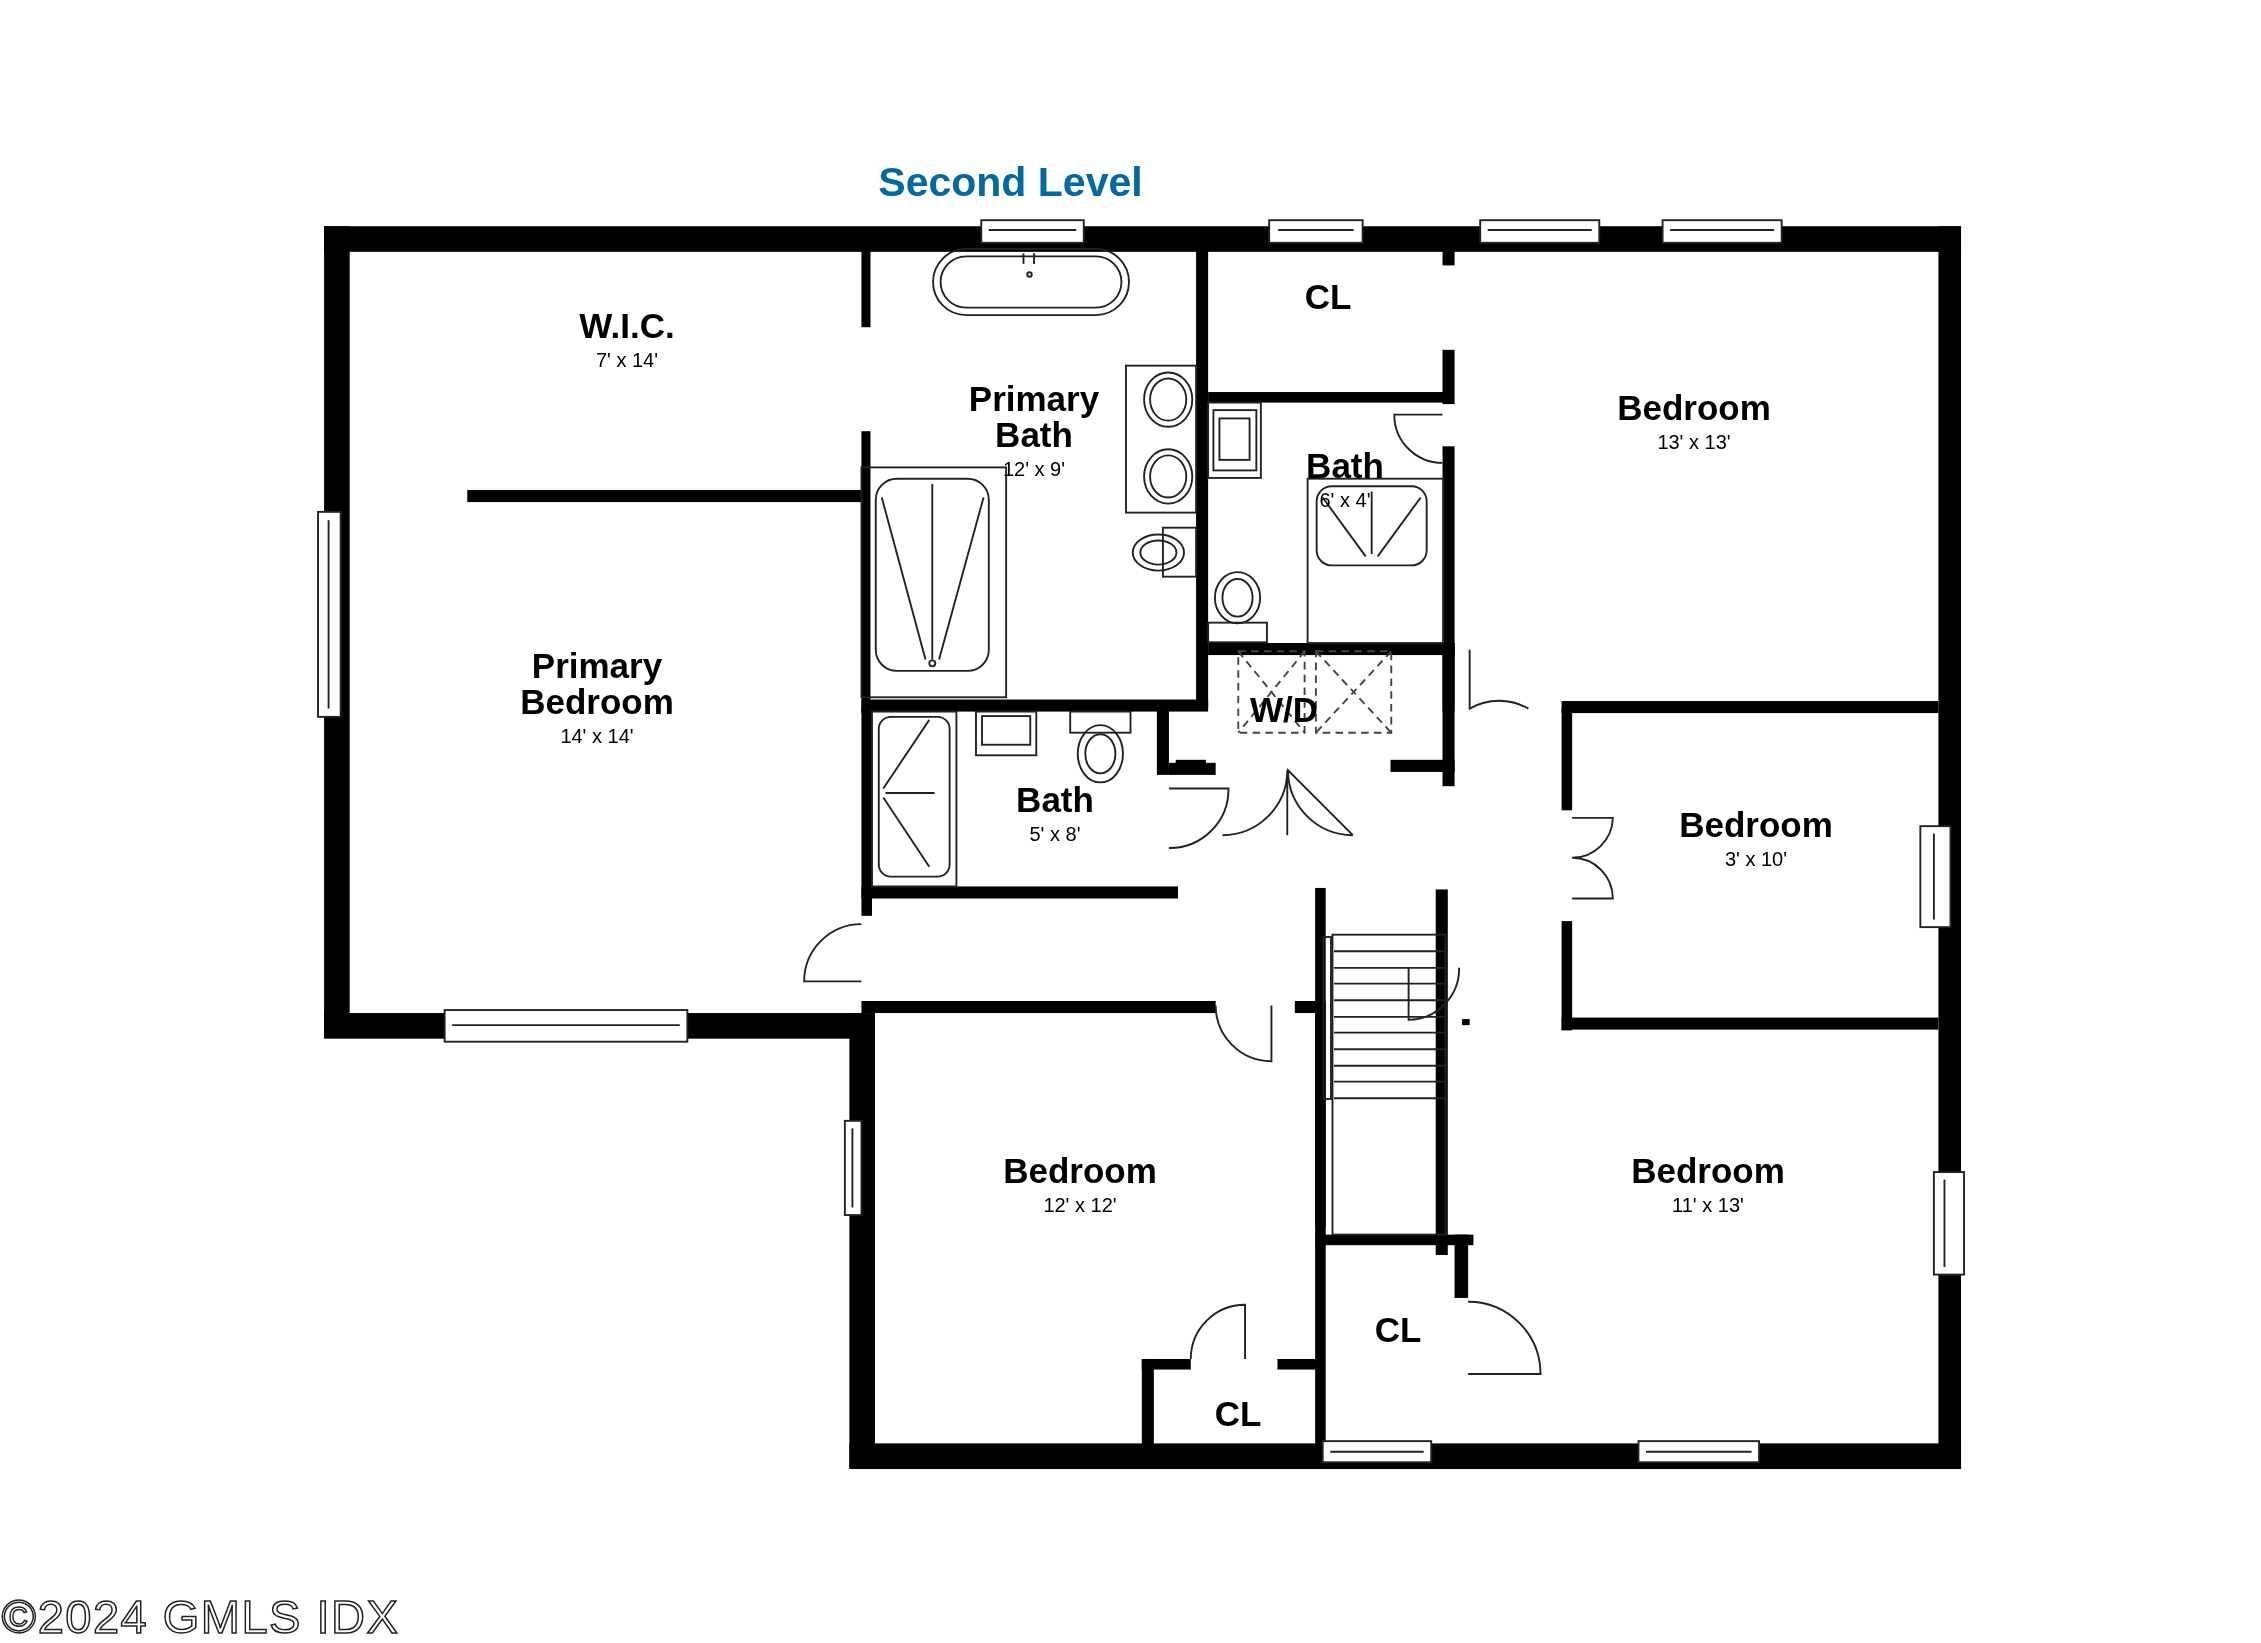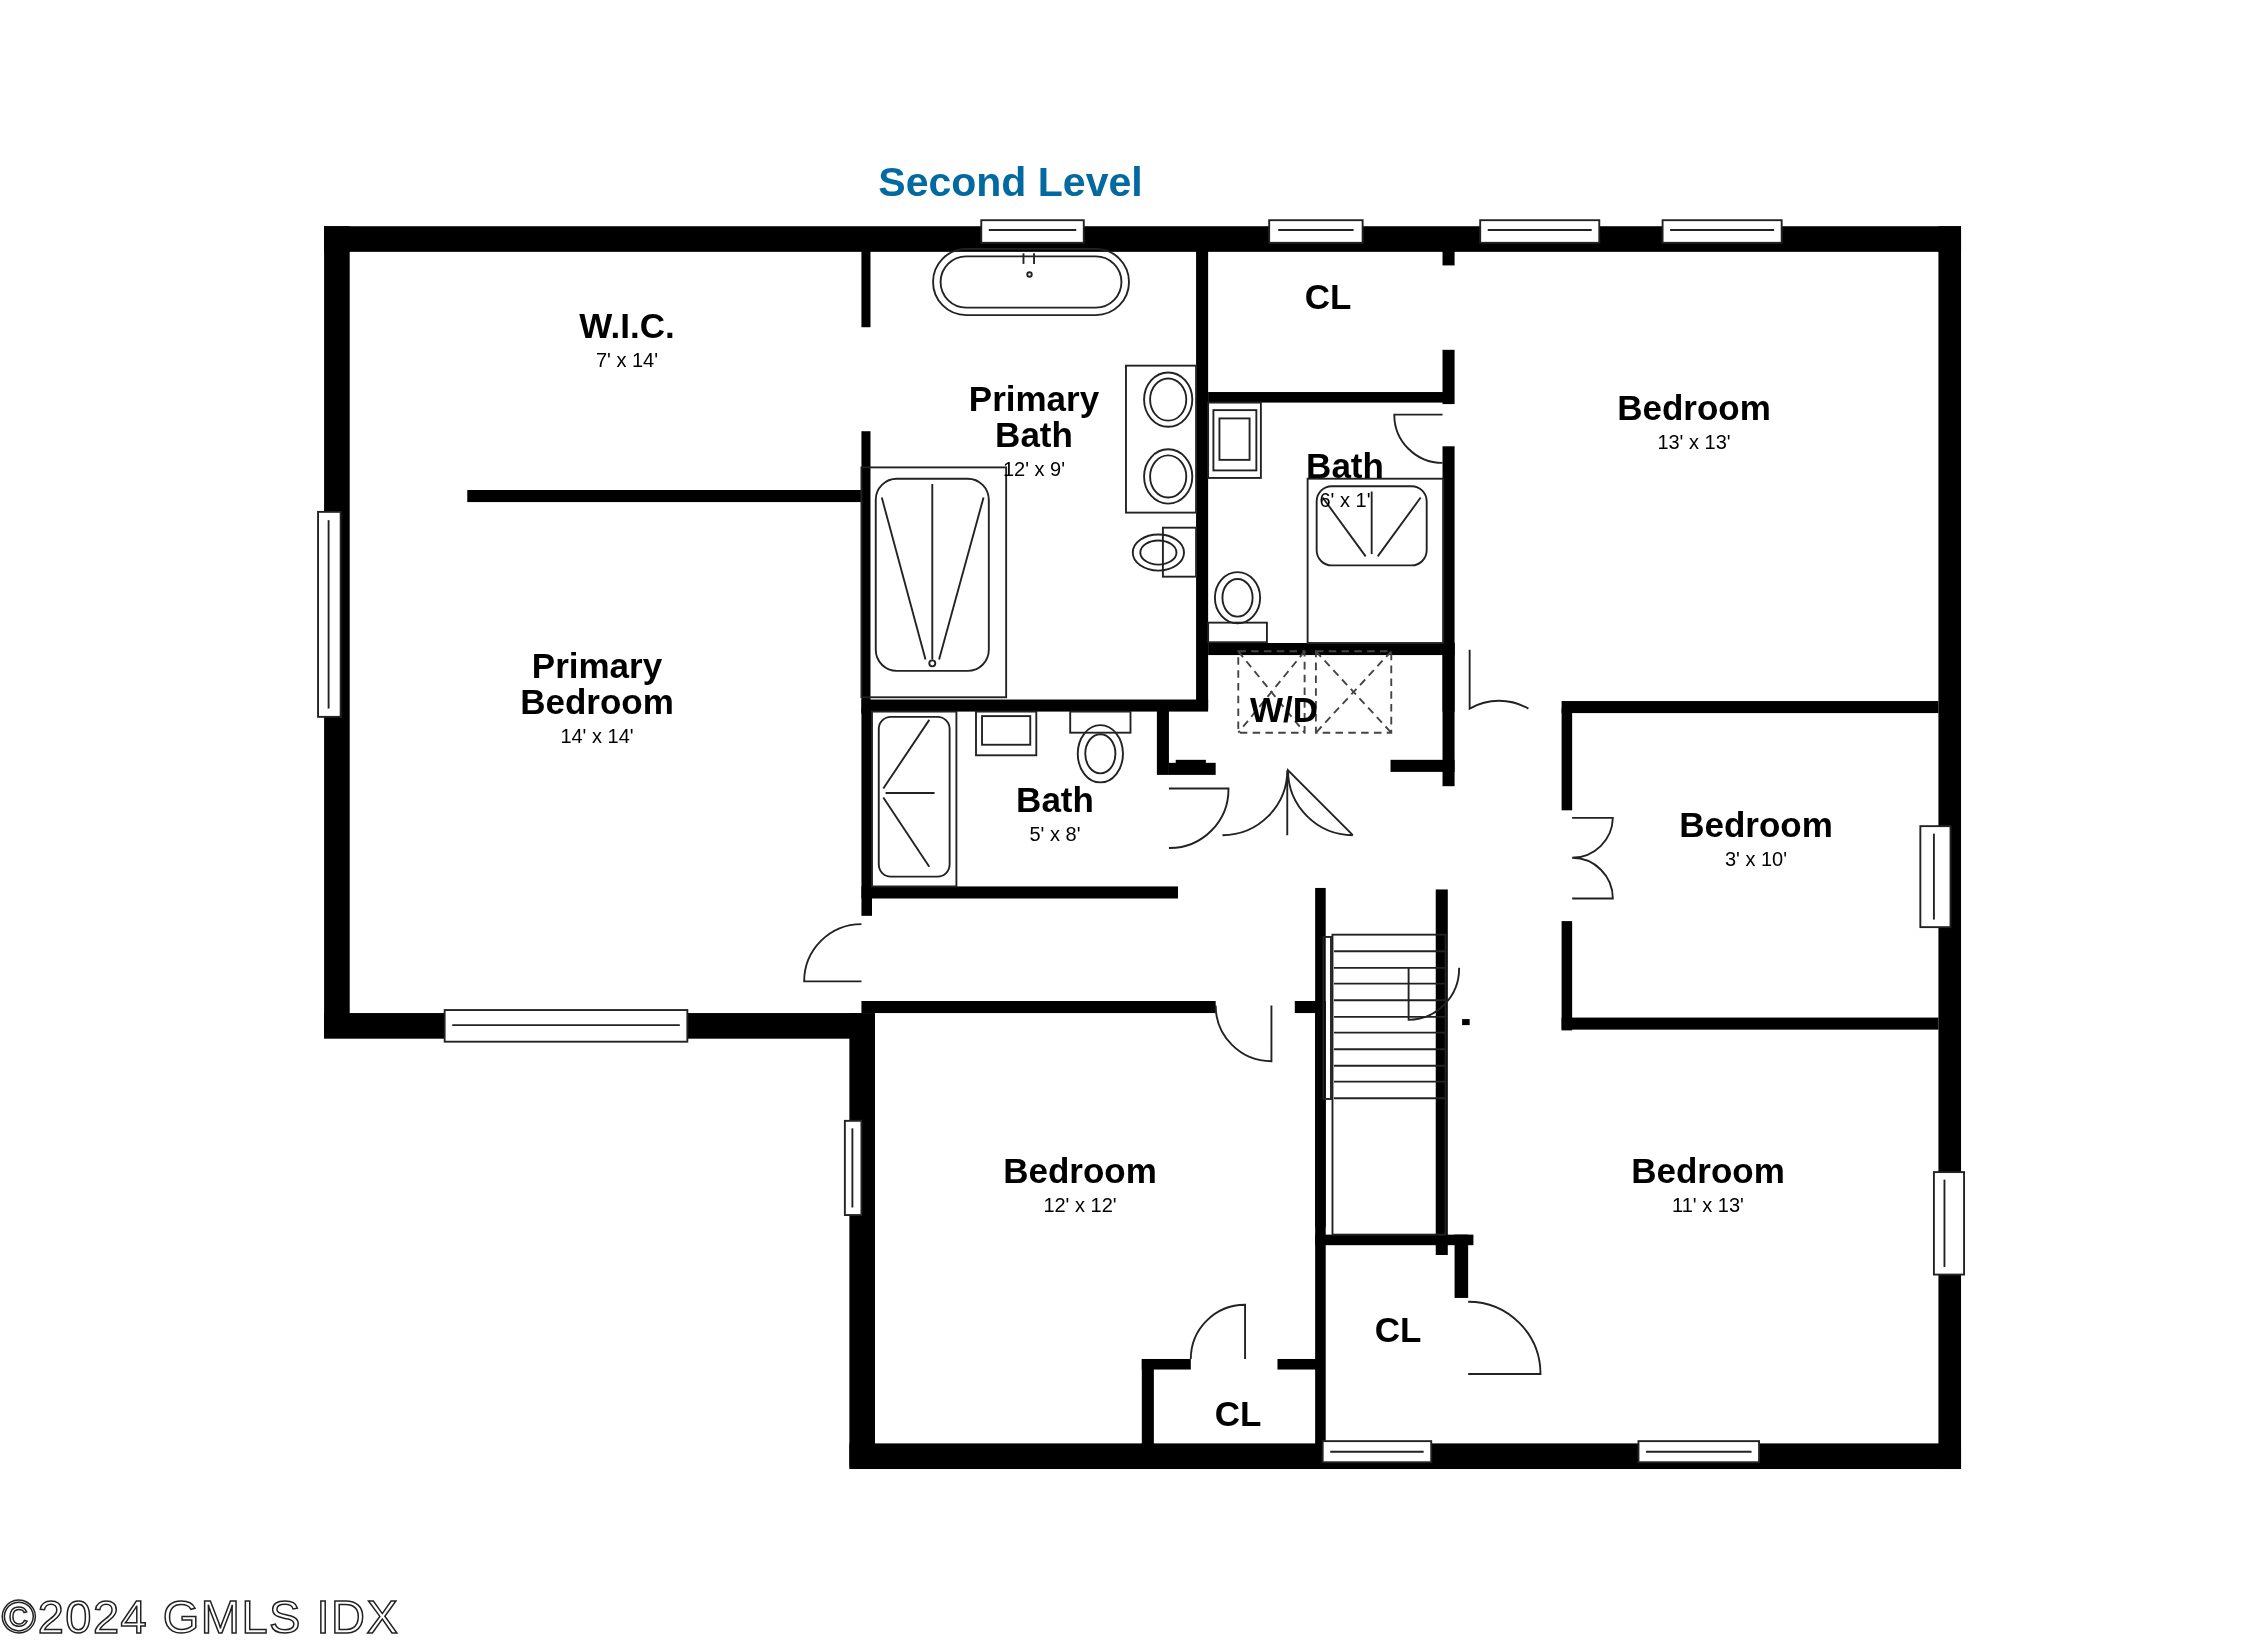--- a/index.html
+++ b/index.html
@@ -265,21 +265,21 @@
   <span class="name">Bath</span>
   <span class="dim">12' x 9'</span>
 </div>
 
 <div class="room" style="left:1328px; top:279px;">
   <span class="name">CL</span>
 </div>
 
 <div class="room" style="left:1345px; top:448px;">
   <span class="name">Bath</span>
-  <span class="dim">6' x 1'</span>
+  <span class="dim">6' x 4'</span>
 </div>
 
 <div class="room" style="left:1694px; top:390px;">
   <span class="name">Bedroom</span>
   <span class="dim">13' x 13'</span>
 </div>
 
 <div class="room" style="left:597px; top:648px;">
   <span class="name">Primary</span>
   <span class="name">Bedroom</span>

